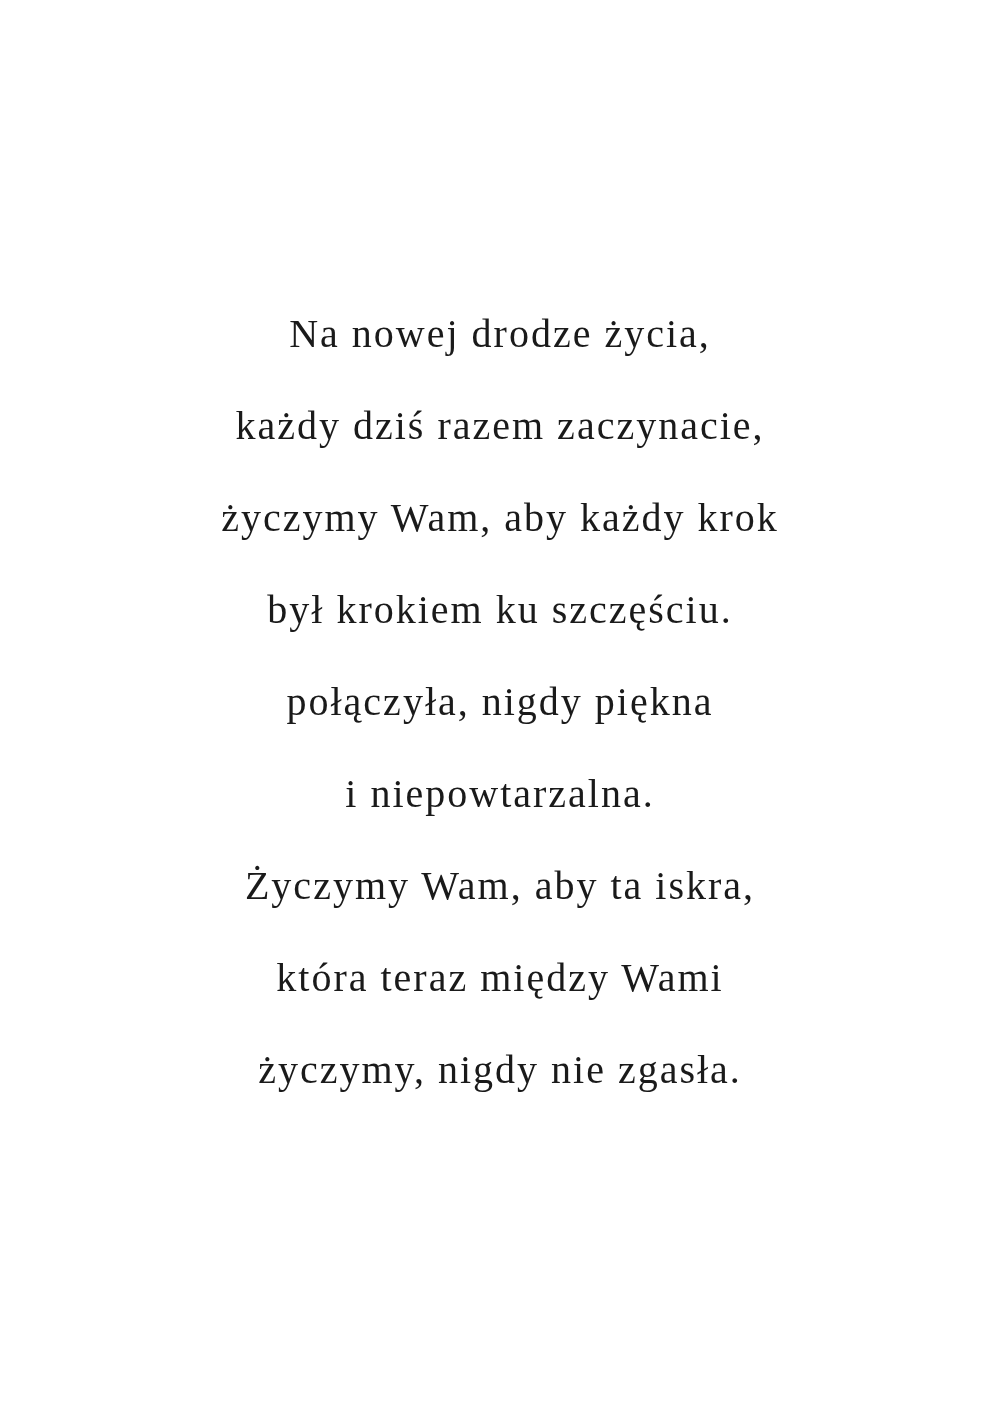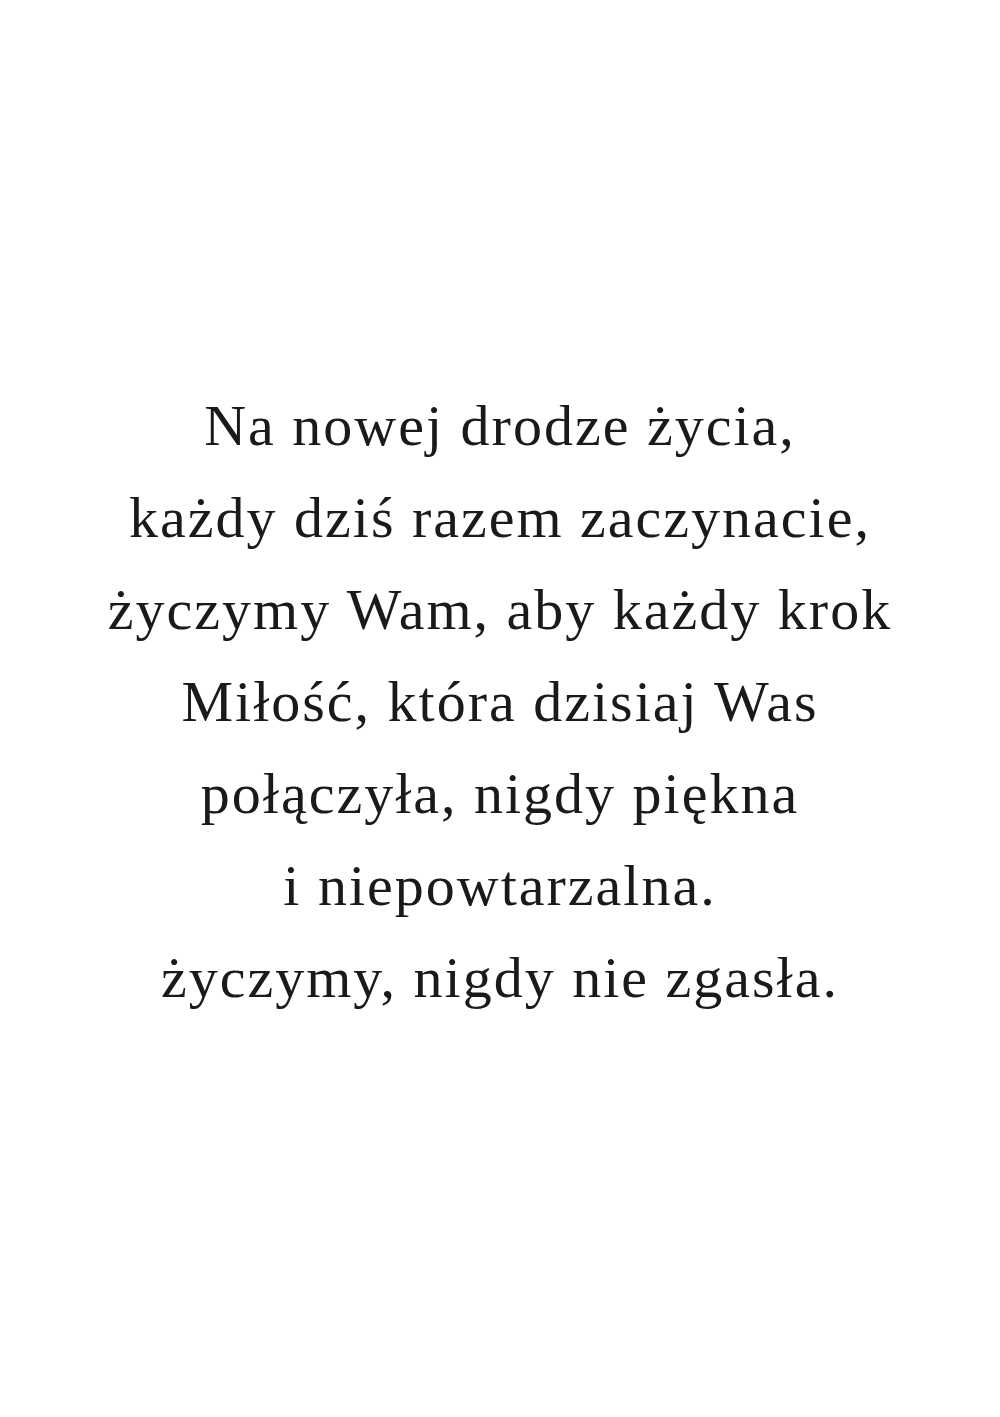--- a/index.html
+++ b/index.html
@@ -32,33 +32,35 @@
     justify-content: center;
     width: 100%;
     margin-top: -14px;
   }
   .poem-line {
     display: block;
     width: 100%;
     text-align: center;
     color: #1a1a1a;
     font-family: "Liberation Serif", serif;
-    font-size: 58px;
+    font-size: 40px;
     line-height: 92px;
     font-weight: 400;
     letter-spacing: 2.0px;
     white-space: nowrap;
   }
 </style>
 </head>
 <body>
 
 <div class="card">
   <div class="poem">
     <span class="poem-line">Na nowej drodze życia,</span>
     <span class="poem-line">każdy dziś razem zaczynacie,</span>
     <span class="poem-line">życzymy Wam, aby każdy krok</span>
-    <span class="poem-line">Miłość, która dzisiaj Was</span>
+    <span class="poem-line">był krokiem ku szczęściu.</span>
     <span class="poem-line">połączyła, nigdy piękna</span>
     <span class="poem-line">i niepowtarzalna.</span>
+    <span class="poem-line">Życzymy Wam, aby ta iskra,</span>
+    <span class="poem-line">która teraz między Wami</span>
     <span class="poem-line">życzymy, nigdy nie zgasła.</span>
   </div>
 </div>
 
 </body></html>

